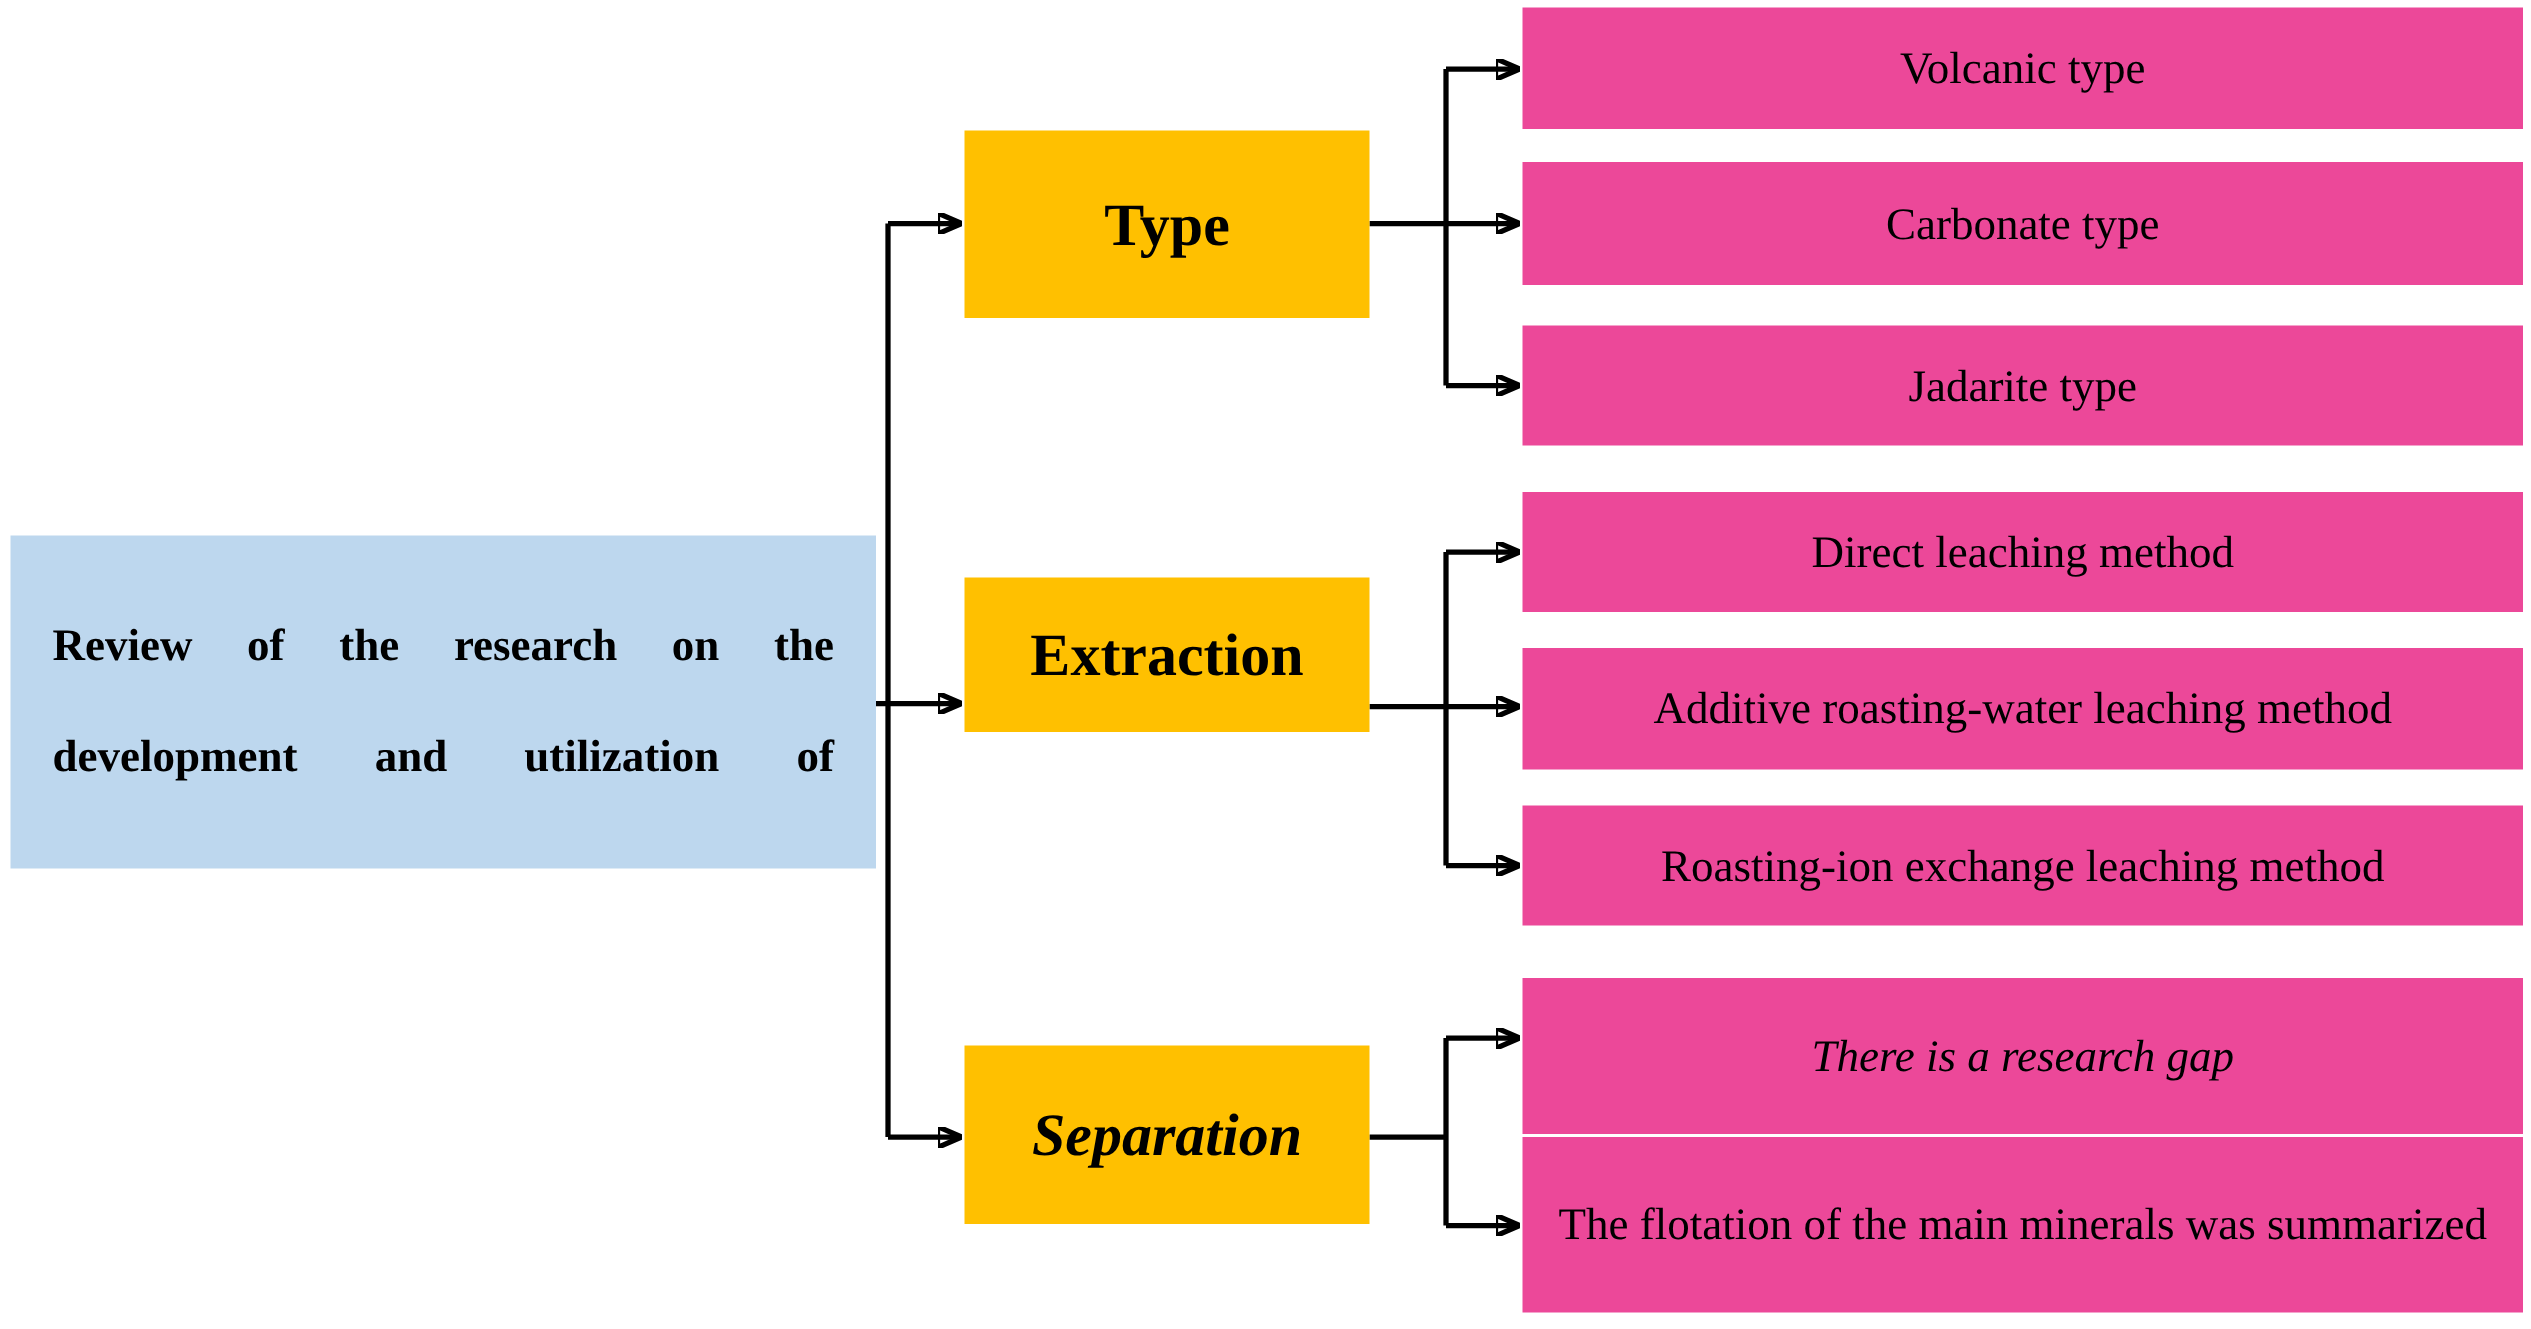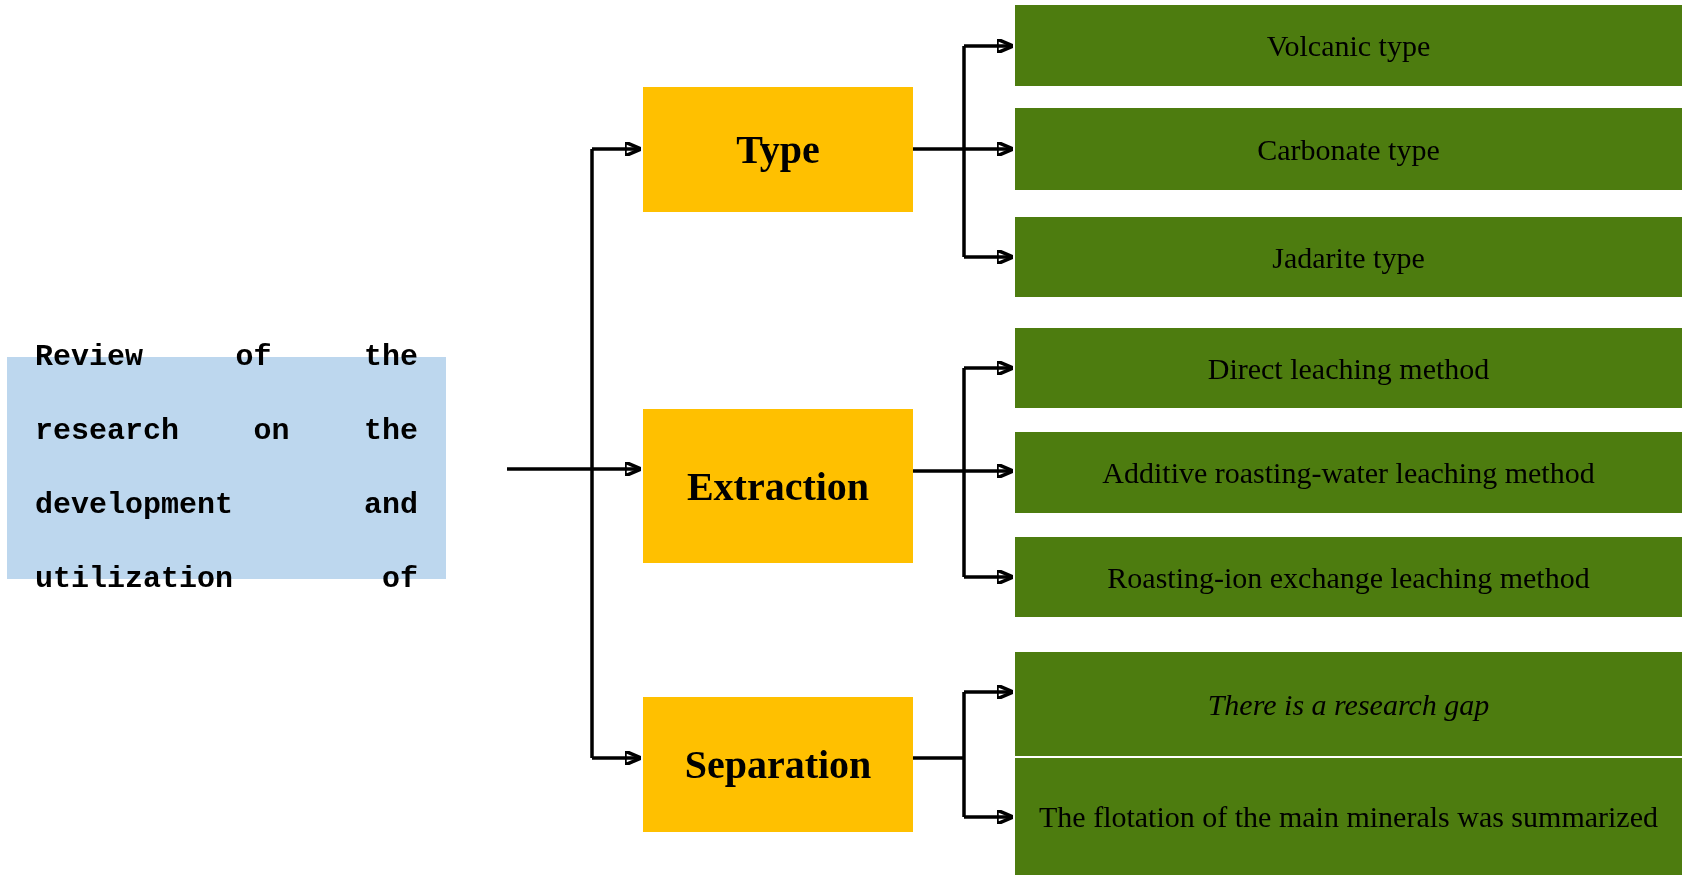--- a/index.html
+++ b/index.html
@@ -25,53 +25,52 @@
   }
   .box {
     position: absolute;
     box-sizing: border-box;
     display: flex;
     align-items: center;
     justify-content: center;
   }
   .root {
     left: 7px; top: 357px;
-    width: 439px; height: 222px;
+    width: 577px; height: 222px;
     background: #BDD7EE;
     flex-direction: column;
     align-items: stretch;
     padding: 0 28px;
     font-weight: bold;
     font-size: 30px;
-    font-family: Liberation Mono, monospace;
   }
   .root-line {
     line-height: 74px;
     text-align: justify;
     text-align-last: justify;
   }
   .root-line.last {
     text-align: left;
     text-align-last: left;
   }
   .branch {
     left: 643px;
     width: 270px;
     background: #FFC000;
     font-weight: bold;
     font-size: 40px;
     text-align: center;
   }
   .branch.b0 { top: 87px;  height: 125px; }
-  .branch.b1 { top: 409px; height: 154px; }
-  .branch.b2 { top: 697px; height: 135px; }
+  .branch.b1 { top: 385px; height: 103px; }
+  .branch.b2 { top: 697px; height: 119px; font-style: italic; }
   .leaf {
     left: 1015px;
     width: 667px;
-    background: #4d7c0f;
+    background: #ec4899;
     font-size: 30px;
     text-align: center;
     line-height: 47px;
     padding: 0 24px;
   }
   .leaf.l00 { top: 5px;   height: 81px; }
   .leaf.l01 { top: 108px; height: 82px; }
   .leaf.l02 { top: 217px; height: 80px; }
   .leaf.l10 { top: 328px; height: 80px; }
   .leaf.l11 { top: 432px; height: 81px; }

